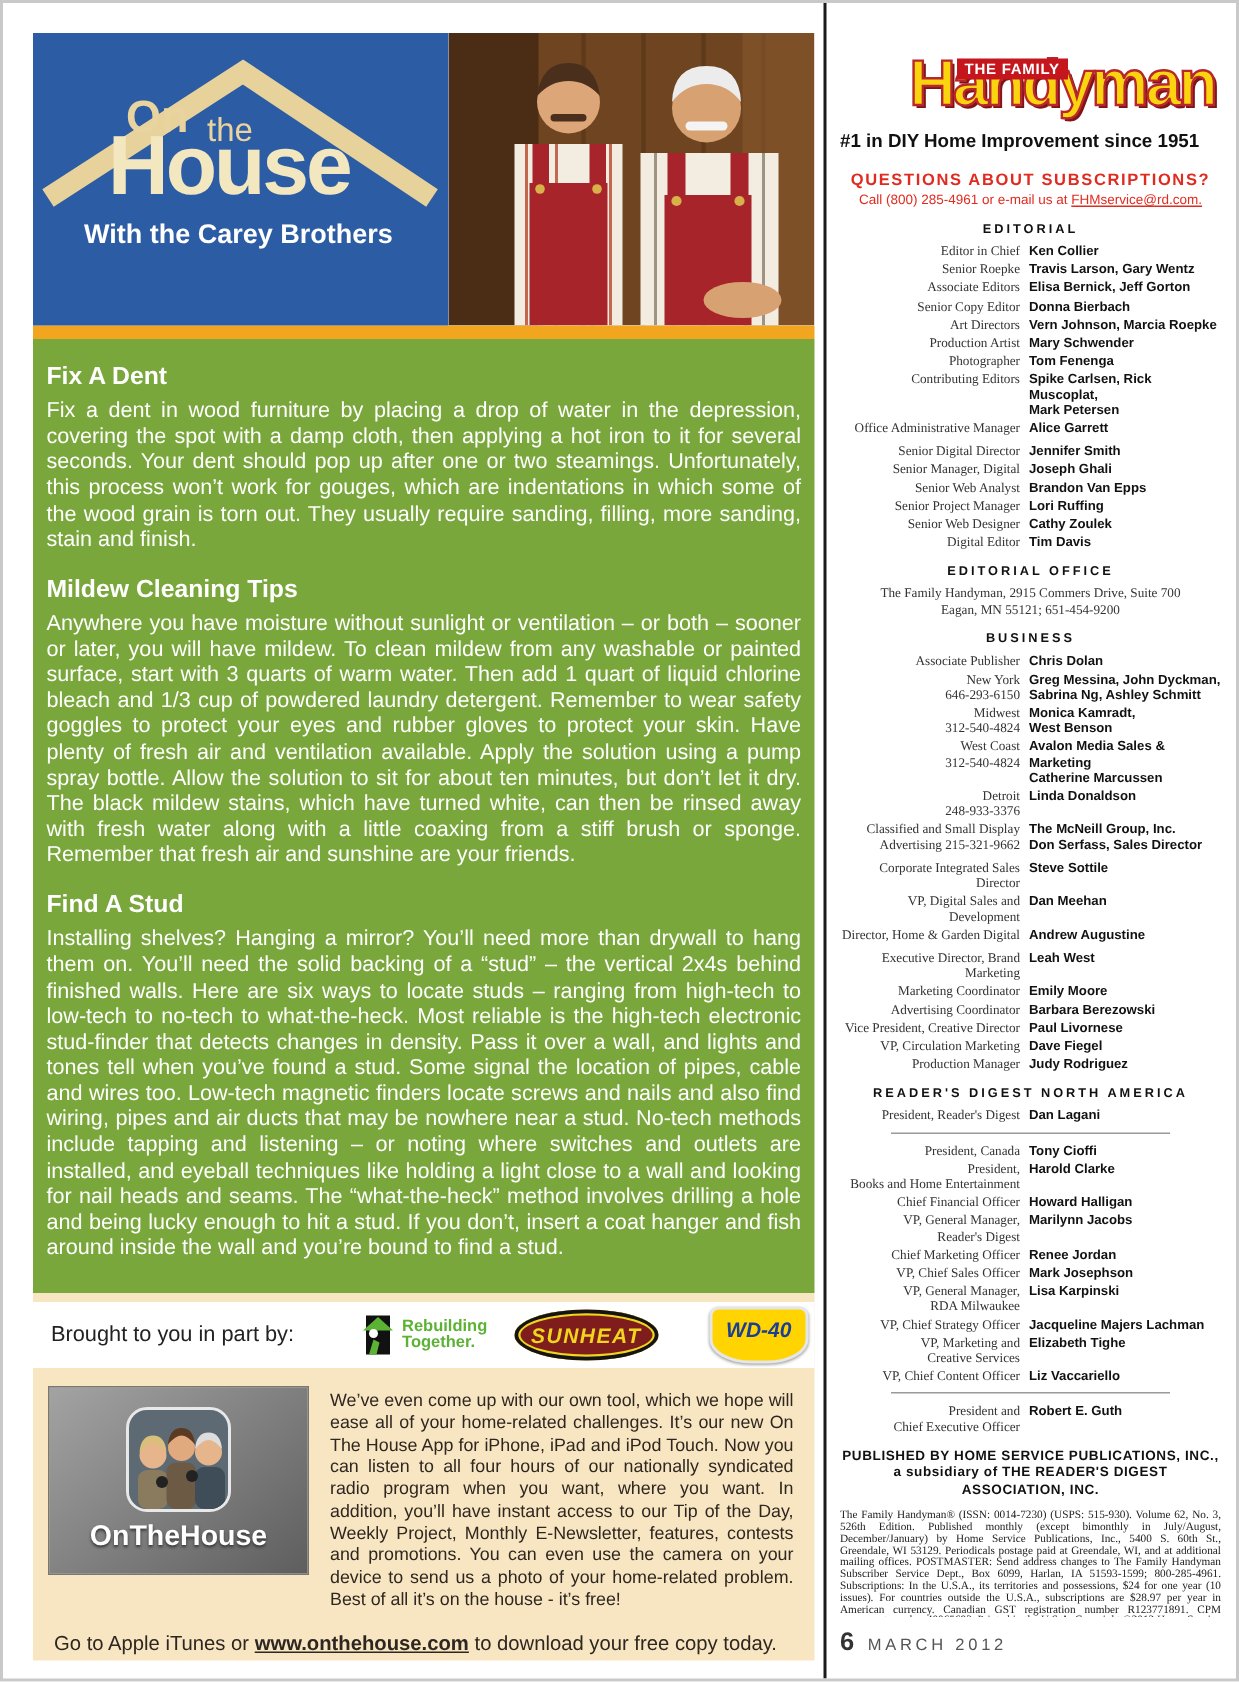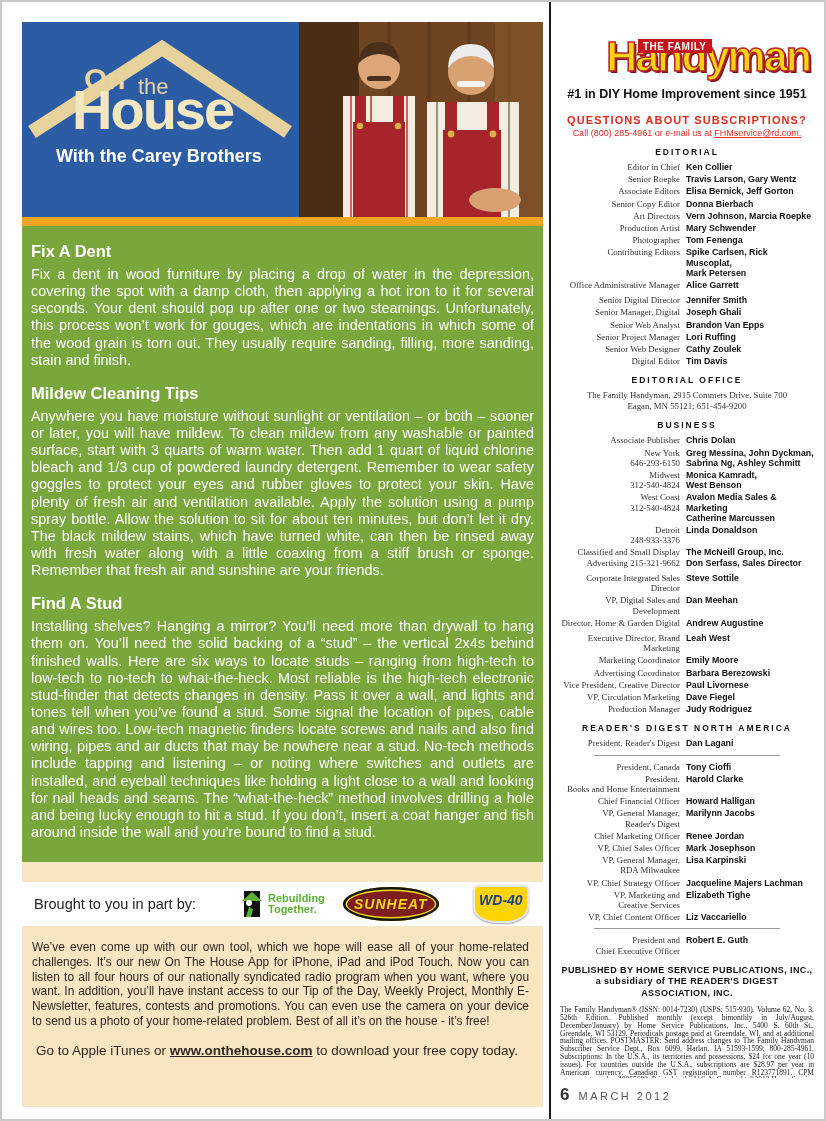--- a/index.html
+++ b/index.html
@@ -16,29 +16,29 @@
   .logo-house{position:absolute;top:60px;left:50px;color:#f3e7c0;font-size:56px;font-weight:bold;letter-spacing:-2px;line-height:1;}
   .logo-sub{position:absolute;top:124px;left:34px;color:#fff;font-size:18px;font-weight:600;}
   .logo-tips{position:absolute;top:146px;left:44px;color:#fff;font-size:21px;font-weight:bold;}
   .banner-photo{flex:1;position:relative;overflow:hidden;}
   .orange-stripe{height:9px;background:#f2a51f;}
   .green-panel{background:#7aa73c;height:636px;box-sizing:border-box;padding:16px 9px 8px;overflow:hidden;}
   .tip-heading{color:#fff;font-size:16.5px;font-weight:bold;margin:15px 0 5px;}
   .tip-heading.first{margin-top:0;}
   .tip-body{color:#fff;font-size:14.4px;line-height:1.19;text-align:justify;margin:0;}
 
-  .cream-area{background:#f8e6c2;height:245px;box-sizing:border-box;padding-top:20px;}
+  .cream-area{background:#f8e6c2;height:245px;box-sizing:border-box;padding-top:6px;}
   .sponsor-bar{background:#fff;height:44px;display:flex;align-items:center;padding:0 12px;gap:18px;}
   .sponsor-label{font-size:14.5px;color:#222;flex:0 0 auto;margin-right:26px;}
   .logo-rebuilding{display:flex;align-items:center;gap:4px;}
   .rb-text{color:#5cb234;font-weight:bold;font-size:11px;line-height:1.0;}
   .logo-sunheat{background:#7f1d1d;border-radius:50%/50%;width:96px;height:34px;display:flex;align-items:center;justify-content:center;
                 box-shadow:inset 0 0 0 2.5px #141414, inset 0 0 0 4px #f0d51e;flex:0 0 auto;}
   .sunheat-text{color:#f0d51e;font-weight:bold;font-style:italic;font-size:14px;letter-spacing:1px;}
-  .logo-wd40{width:56px;height:38px;position:relative;flex:0 0 auto;margin-left:16px;}
+  .logo-wd40{width:66px;height:38px;position:relative;flex:0 0 auto;margin-left:16px;}
   .wd40-shield{position:absolute;inset:0;background:#ffd400;border:2px solid #e6e6e6;border-radius:6px 6px 42% 42%;box-shadow:0 1px 2px rgba(0,0,0,.35);}
   .wd40-text{position:absolute;top:7px;left:0;right:0;text-align:center;color:#1b3f94;font-weight:bold;font-size:14px;font-style:italic;}
   .app-row{display:flex;gap:14px;padding:12px 14px 0 10px;}
   .app-image{width:172px;height:124px;background:linear-gradient(140deg,#a3a3a3,#5e5e5e);border:1px solid #777;
              display:flex;flex-direction:column;align-items:center;justify-content:center;flex:0 0 auto;}
   .app-icon{width:66px;height:66px;border-radius:14px;background:linear-gradient(#cfd8e0,#8595a2);border:2px solid #e8e8e8;overflow:hidden;}
   .app-caption{color:#fff;font-weight:bold;font-size:19px;text-shadow:0 1px 2px #333;margin-top:6px;}
   .app-text{flex:1;color:#2e2620;font-size:11.9px;line-height:1.24;text-align:justify;margin:2px 0 0;}
   .app-footer{margin:14px 0 0 14px;font-size:13.5px;color:#2e2620;}
   .app-link{color:#2e2620;font-weight:bold;text-decoration:underline;}
@@ -46,21 +46,21 @@
   
   .col-divider{position:absolute;left:547px;top:0;width:2px;height:100%;background:#1a1a1a;}
 
   
   .right-col{position:absolute;left:558px;top:26px;width:254px;height:1050px;overflow:hidden;}
   .fh-logo{position:relative;height:56px;margin:0 4px;}
   .fh-word{font-weight:bold;font-size:43px;letter-spacing:-2px;color:#fbd410;line-height:56px;text-align:right;
            -webkit-text-stroke:1.6px #b8272c;text-shadow:2px 2px 0 #7e1418;}
   .fh-family{position:absolute;top:11px;left:74px;background:#c4161c;color:#fff;font-weight:bold;font-size:10px;
              padding:2px 5px 1px;letter-spacing:.5px;}
-  .fh-tagline{text-align:center;font-weight:bold;font-size:12.5px;color:#111;margin-top:3px;}
+  .fh-tagline{font-weight:bold;font-size:12.5px;color:#111;margin-top:3px;}
   .subs-heading{color:#e02b20;text-align:center;font-weight:bold;font-size:11px;letter-spacing:1.1px;margin-top:13px;}
   .subs-line{color:#e02b20;text-align:center;font-size:9px;margin-top:2px;}
   .subs-email{color:#e02b20;text-decoration:underline;}
 
   .mh-h{text-align:center;font-weight:bold;font-size:8.5px;letter-spacing:2px;color:#111;margin:9px 0 5px;}
   .mh-group{margin:5px 0;}
   .mh-row{display:flex;gap:6px;margin-bottom:2px;}
   .mh-role{width:120px;text-align:right;font-family:"Liberation Serif",serif;font-size:8.8px;line-height:10.2px;color:#333;white-space:pre-line;}
   .mh-name{flex:1;font-weight:bold;font-size:8.8px;line-height:10.2px;color:#111;white-space:pre-line;}
   .mh-center{text-align:center;font-family:"Liberation Serif",serif;font-size:8.8px;line-height:10.5px;color:#333;}
@@ -166,20 +166,39 @@
         <span class="logo-sunheat">
           <span class="sunheat-text">SUNHEAT</span>
         </span>
         <span class="logo-wd40">
           <span class="wd40-shield"></span>
           <span class="wd40-text">WD-40</span>
         </span>
       </div>
 
       <div class="app-row">
+        <div class="app-image">
+          <div class="app-icon">
+            <svg width="66" height="66" viewBox="0 0 66 66">
+              <rect width="66" height="66" fill="#5d6a74"></rect>
+              <circle cx="16" cy="30" r="9" fill="#e6b58b"></circle>
+                <path d="M7,28 Q8,17 16,17 Q24,17 25,28 Q20,22 16,22 Q12,22 7,28Z" fill="#d9c07a"></path>
+              <circle cx="35" cy="25" r="9" fill="#e0a97e"></circle>
+                <path d="M26,23 Q27,12 35,12 Q43,12 44,23 Q39,17 35,17 Q31,17 26,23Z" fill="#5a3a22"></path>
+              <circle cx="53" cy="28" r="9" fill="#e6b58b"></circle>
+                <path d="M44,26 Q45,15 53,15 Q61,15 62,26 Q57,20 53,20 Q49,20 44,26Z" fill="#dddddd"></path>
+              <rect x="6" y="40" width="20" height="26" rx="6" fill="#8a7a5e"></rect>
+              <rect x="25" y="35" width="20" height="31" rx="6" fill="#6c5a44"></rect>
+              <rect x="44" y="38" width="20" height="28" rx="6" fill="#3e4d57"></rect>
+              <circle cx="22" cy="48" r="4" fill="#222"></circle>
+                <circle cx="42" cy="44" r="4" fill="#222"></circle>
+            </svg>
+          </div>
+          <div class="app-caption">OnTheHouse</div>
+        </div>
         <p class="app-text">We’ve even come up with our own tool, which we hope will ease all of your home-related challenges. It’s our new On The House App for iPhone, iPad and iPod Touch. Now you can listen to all four hours of our nationally syndicated radio program when you want, where you want. In addition, you’ll have instant access to our Tip of the Day, Weekly Project, Monthly E-Newsletter, features, contests and promotions. You can even use the camera on your device to send us a photo of your home-related problem. Best of all it’s on the house - it’s free!</p>
       </div>
 
       <p class="app-footer">
         <span>Go to Apple iTunes or </span><a class="app-link" href="#">www.onthehouse.com</a><span> to download your free copy today.</span>
       </p>
     </div>
   </div>
 
   <div class="col-divider"></div>

